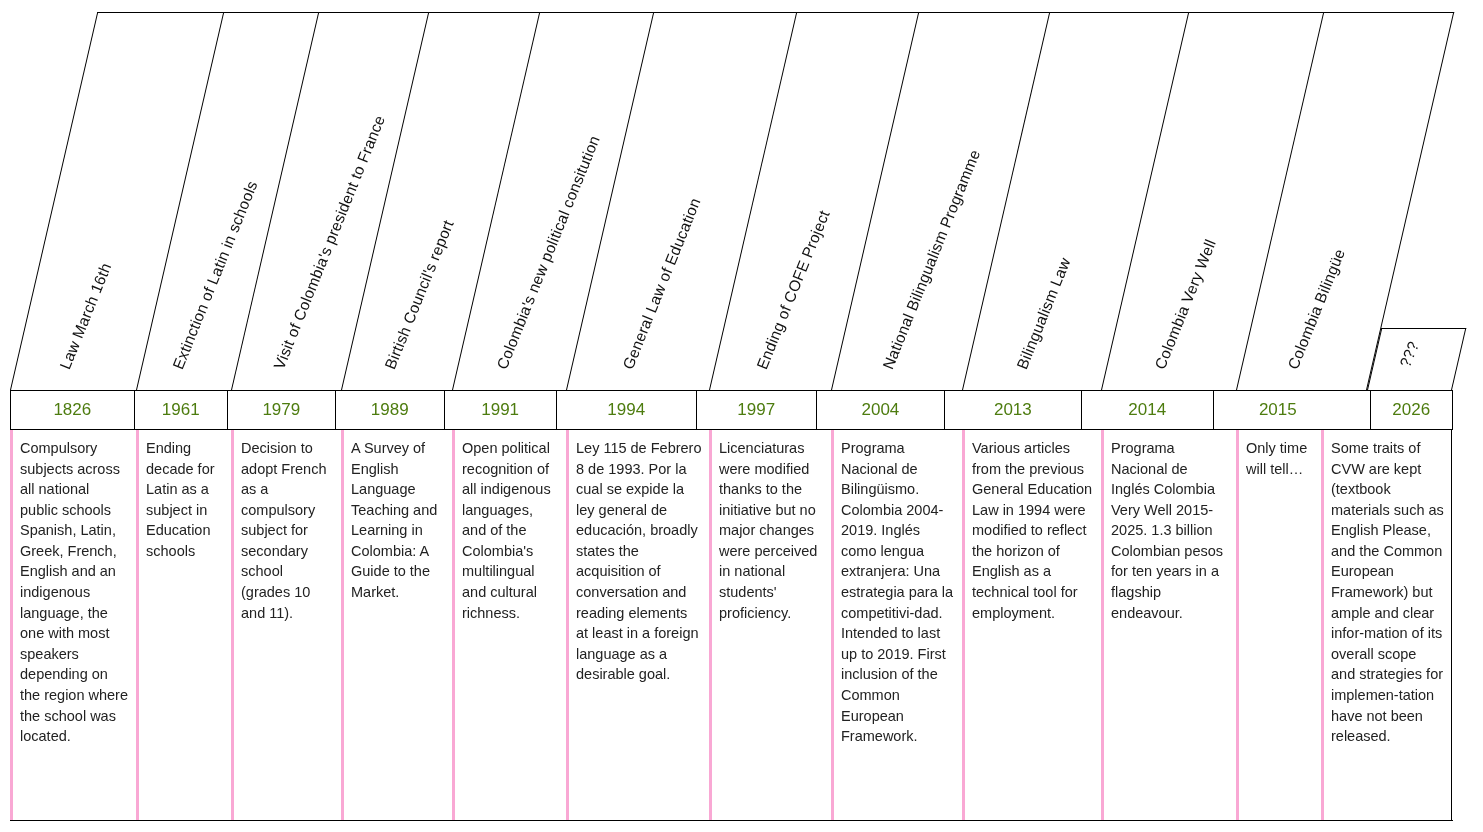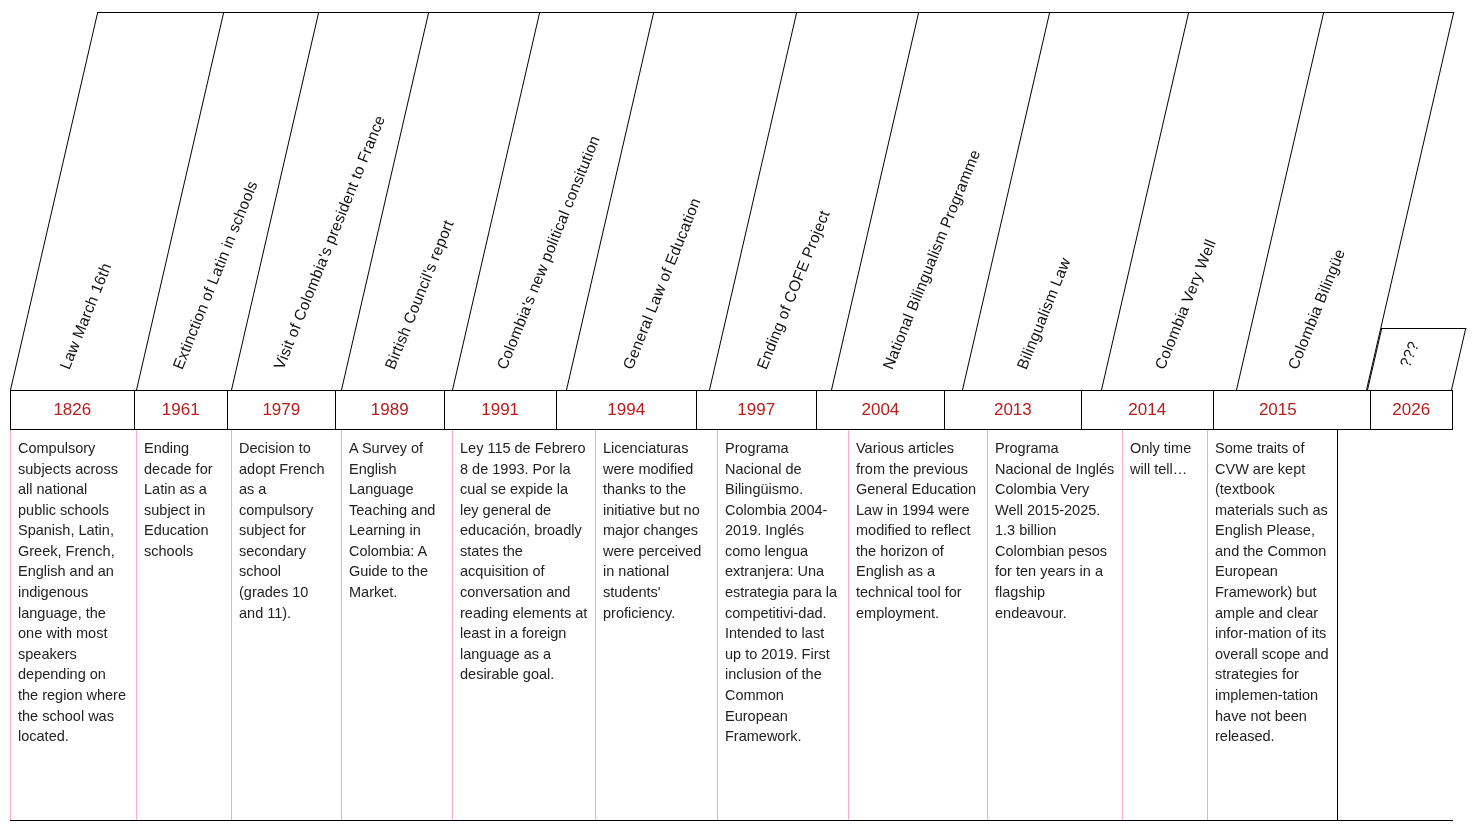--- a/index.html
+++ b/index.html
@@ -41,28 +41,28 @@
   .l0{left:63px;bottom:18px}.l1{left:176px;bottom:18px}.l2{left:277px;bottom:18px}
   .l3{left:388px;bottom:18px}.l4{left:500px;bottom:18px}.l5{left:626px;bottom:18px}
   .l6{left:760px;bottom:18px}.l7{left:886px;bottom:18px}.l8{left:1020px;bottom:18px}
   .l9{left:1158px;bottom:18px}.l10{left:1291px;bottom:18px}.l11{left:1403px;bottom:20px}
 
   
   .year-row{display:flex;border-top:1px solid #000;border-bottom:1px solid #000;}
   .ycell{
     box-sizing:border-box;border-left:1px solid #000;
     height:38px;display:flex;align-items:center;justify-content:center;
-    font-size:17px;color:#b91c1c;
+    font-size:17px;color:#4d7c0f;
   }
   .ycell:last-child{border-right:1px solid #000;margin-left:28px;}
 
   
   .desc-row{display:flex;border-bottom:1px solid #000;min-height:390px;align-items:stretch;}
   .dcell{
-    box-sizing:border-box;border-left:1px solid #f9a8d4;
+    box-sizing:border-box;border-left:3px solid #f9a8d4;
     padding:8px 7px;font-size:14.5px;line-height:1.42;color:#222;
   }
   .dcell:last-child{border-right:1px solid #000;}
 </style>
 </head>
 <body>
 
 <div class="figure">
 
   <div class="header-band">
@@ -109,20 +109,21 @@
     <div class="ycell c9">2014</div>
     <div class="ycell c10">2015</div>
     <div class="ycell c11">2026</div>
   </div>
 
   <div class="desc-row">
     <div class="dcell c0">Compulsory subjects across all national public schools Spanish, Latin, Greek, French, English and an indigenous language, the one with most speakers depending on the region where the school was located.</div>
     <div class="dcell c1">Ending decade for Latin as a subject in Education schools</div>
     <div class="dcell c2">Decision to adopt French as a compulsory subject for secondary school (grades 10 and 11).</div>
     <div class="dcell c3">A Survey of English Language Teaching and Learning in Colombia: A Guide to the Market.</div>
+    <div class="dcell c4">Open political recognition of all indigenous languages, and of the Colombia's multilingual and cultural richness.</div>
     <div class="dcell c5">Ley 115 de Febrero 8 de 1993. Por la cual se expide la ley general de educación, broadly states the acquisition of conversation and reading elements at least in a foreign language as a desirable goal.</div>
     <div class="dcell c6">Licenciaturas were modified thanks to the initiative but no major changes were perceived in national students' proficiency.</div>
     <div class="dcell c7">Programa Nacional de Bilingüismo. Colombia 2004-2019. Inglés como lengua extranjera: Una estrategia para la competitivi-dad. Intended to last up to 2019. First inclusion of the Common European Framework.</div>
     <div class="dcell c8">Various articles from the previous General Education Law in 1994 were modified to reflect the horizon of English as a technical tool for employment.</div>
     <div class="dcell c9">Programa Nacional de Inglés Colombia Very Well 2015-2025. 1.3 billion Colombian pesos for ten years in a flagship endeavour.</div>
     <div class="dcell c11">Only time will tell…</div>
     <div class="dcell c10">Some traits of CVW are kept (textbook materials such as English Please, and the Common European Framework) but ample and clear infor-mation of its overall scope and strategies for implemen-tation have not been released.</div>
   </div>
 
 </div>

